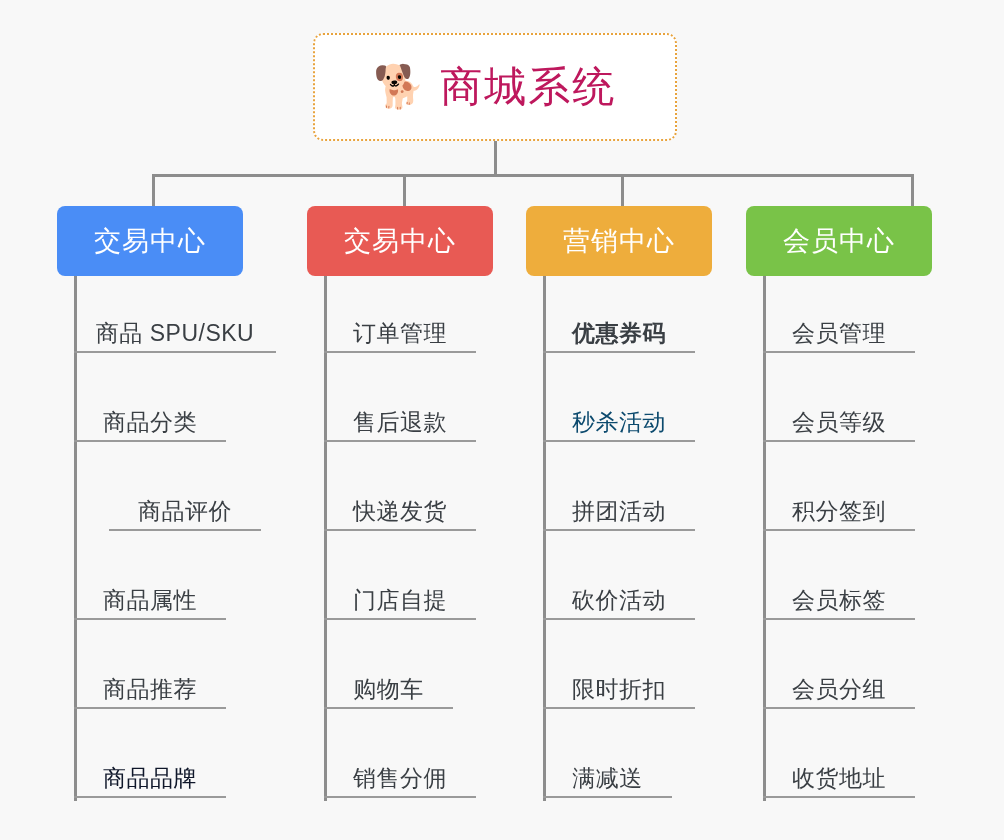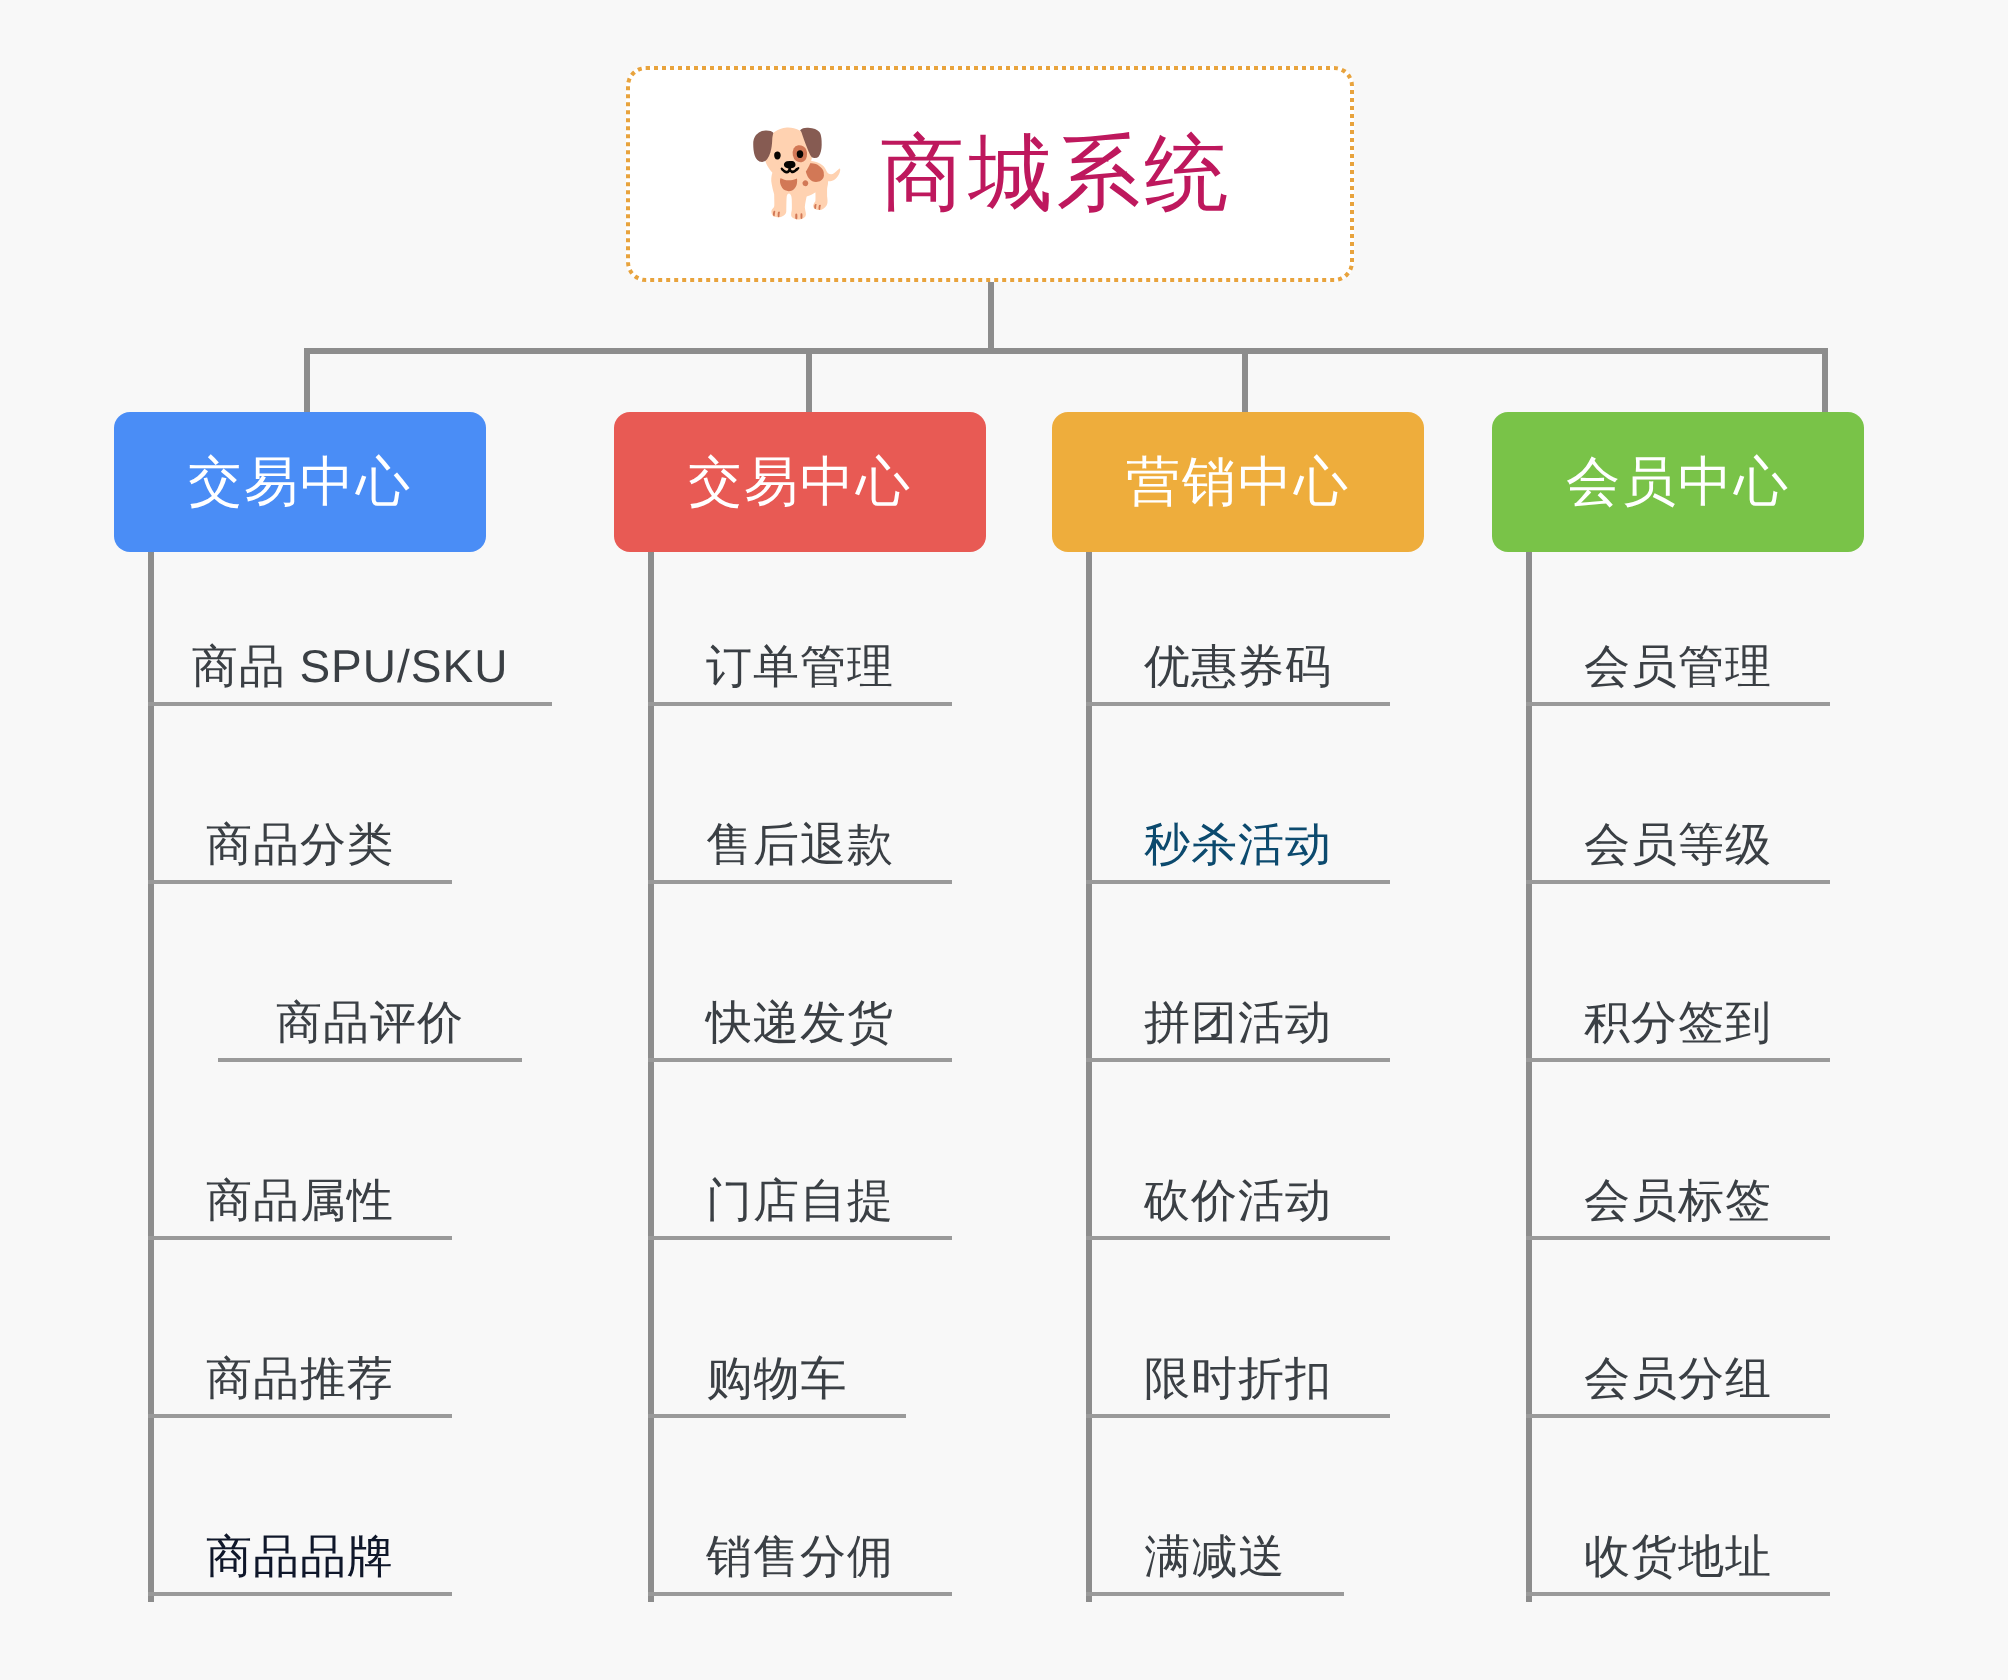--- a/index.html
+++ b/index.html
@@ -154,21 +154,21 @@
     <span class="leaf-label" style="color: rgb(58, 63, 68);">门店自提</span>
   </div>
   <div class="leaf" style="left: 324px; top: 657px; width: 129px; height: 52px; border-bottom-color: rgb(154, 154, 154);">
     <span class="leaf-label" style="color: rgb(58, 63, 68);">购物车</span>
   </div>
   <div class="leaf" style="left: 324px; top: 746px; width: 152px; height: 52px; border-bottom-color: rgb(154, 154, 154);">
     <span class="leaf-label" style="color: rgb(58, 63, 68);">销售分佣</span>
   </div>
 
   <div class="leaf" style="left: 543px; top: 301px; width: 152px; height: 52px; border-bottom-color: rgb(154, 154, 154);">
-    <span class="leaf-label" style="color: rgb(58, 63, 68);">优惠券码</span>
+    <span class="leaf-label" style="color: rgb(58, 63, 68); font-weight: bold;">优惠券码</span>
   </div>
   <div class="leaf" style="left: 543px; top: 390px; width: 152px; height: 52px; border-bottom-color: rgb(154, 154, 154);">
     <span class="leaf-label" style="color: #0c4a6e;">秒杀活动</span>
   </div>
   <div class="leaf" style="left: 543px; top: 479px; width: 152px; height: 52px; border-bottom-color: rgb(154, 154, 154);">
     <span class="leaf-label" style="color: rgb(58, 63, 68);">拼团活动</span>
   </div>
   <div class="leaf" style="left: 543px; top: 568px; width: 152px; height: 52px; border-bottom-color: rgb(154, 154, 154);">
     <span class="leaf-label" style="color: rgb(58, 63, 68);">砍价活动</span>
   </div>

